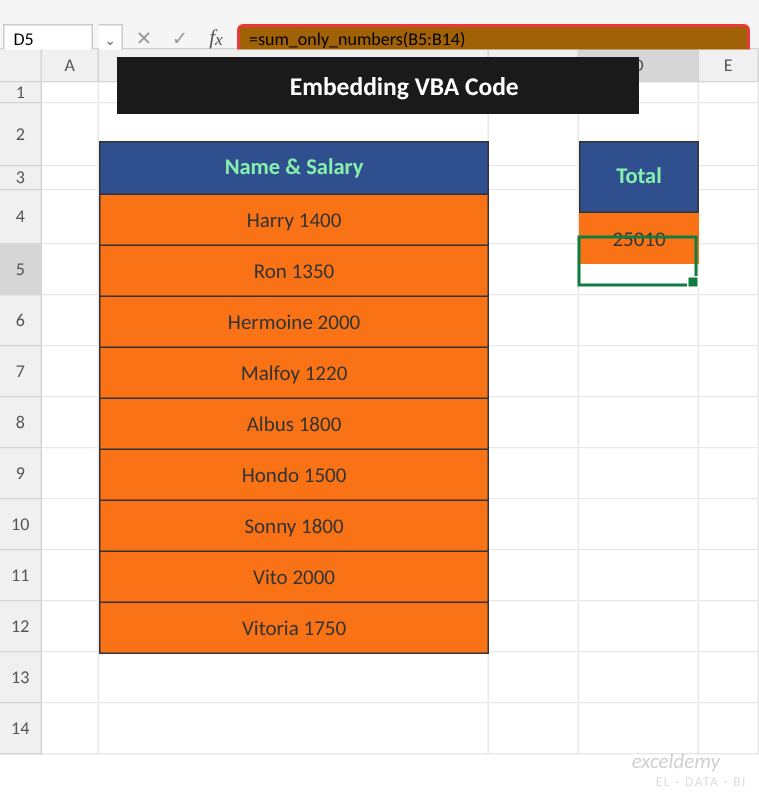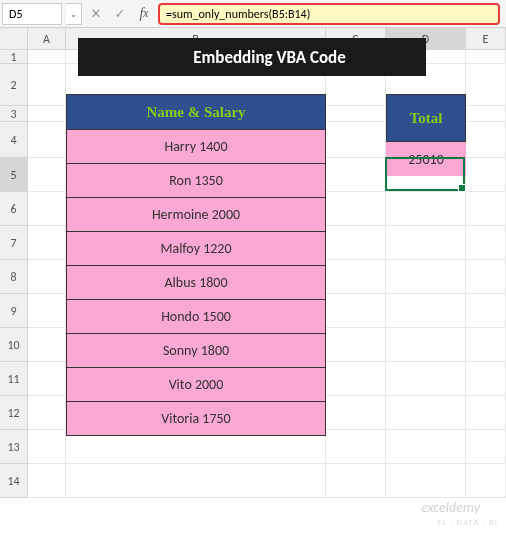--- a/index.html
+++ b/index.html
@@ -20,25 +20,24 @@
       color: rgba(120,120,120,0.35);
       font-style: italic;
       z-index: 100;
       pointer-events: none;
     }
     .watermark .sub { font-size: 9px; display: block; letter-spacing: 1px; color: rgba(120,120,120,0.25); font-style: normal; margin-left: 16px;}
     
     
     .toolbar {
       display: flex;
-      align-items: center;
       height: 28px;
       border-bottom: 1px solid #d0d0d0;
       background: #f5f5f5;
-      padding: 0 2px;
+      padding: 16px 2px;
       gap: 4px;
     }
     .name-box {
       width: 60px;
       height: 22px;
       background: #fff;
       border: 1px solid #ccc;
       display: flex;
       align-items: center;
       padding: 0 6px;
@@ -55,21 +54,21 @@
       width: 20px; height: 20px;
       display:flex; align-items:center; justify-content:center;
       color:#999; font-size: 13px;
     }
     .fb-btn.fx { font-style: italic; font-family: 'Times New Roman', serif; color:#555; font-size: 14px;}
     .formula-bar {
       flex: 1;
       height: 22px;
       border: 2px solid #e83a3a;
       border-radius: 4px;
-      background: #fef9c3;
+      background: #a16207;
       display:flex; align-items:center;
       padding: 0 6px;
       font-size: 12px;
       margin-right: 4px;
     }
     
     
     .grid {
       display: grid;
       grid-template-columns: 28px 38px 260px 60px 80px 40px;
@@ -116,29 +115,28 @@
       align-items: center;
       justify-content: center;
       font-size: 17px;
       font-weight: 600;
       padding-left: 35px;
     }
     
     
     .tbl-header {
       background: #2f4f8f;
-      color: #84cc16;
+      color: #86efac;
       font-weight: 600;
       display:flex; align-items:center; justify-content:center;
       border: 1px solid #333;
       font-size: 15px;
-      font-family: Liberation Serif, serif;
     }
     .tbl-cell {
-      background:#f9a8d4;
+      background:#f97316;
       border: 1px solid #333;
       border-top: none;
       display:flex; align-items:center; justify-content:center;
       font-size: 14px;
       color: #333;
     }
     
     .name-salary-table {
       position: absolute;
       left: calc(28px + 38px);

